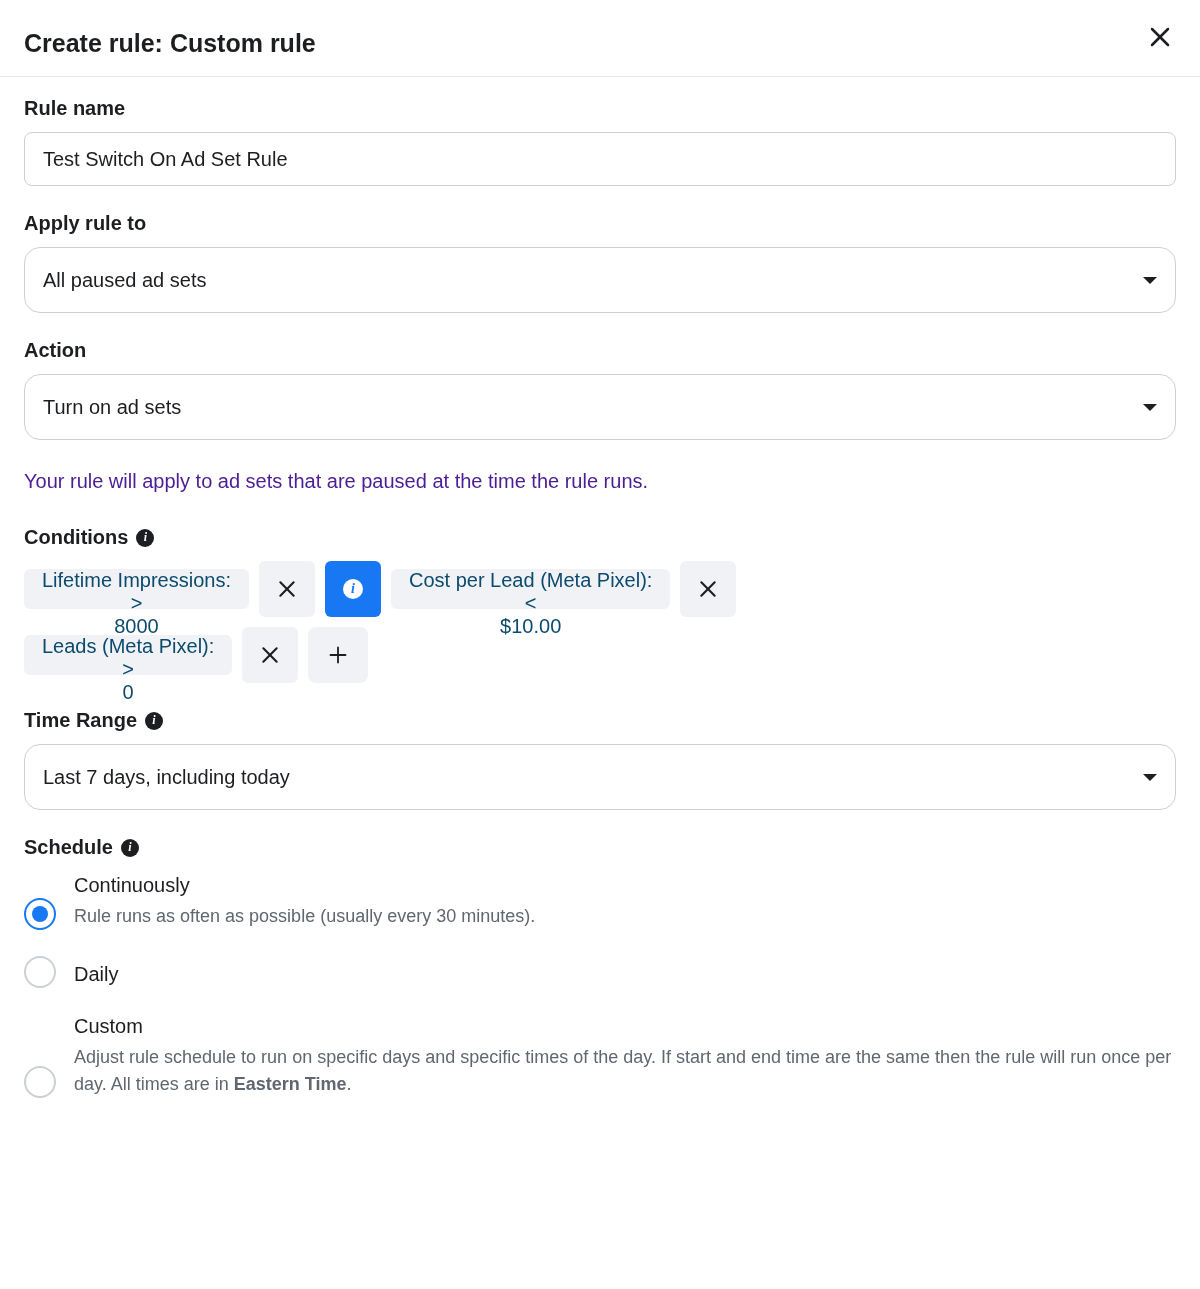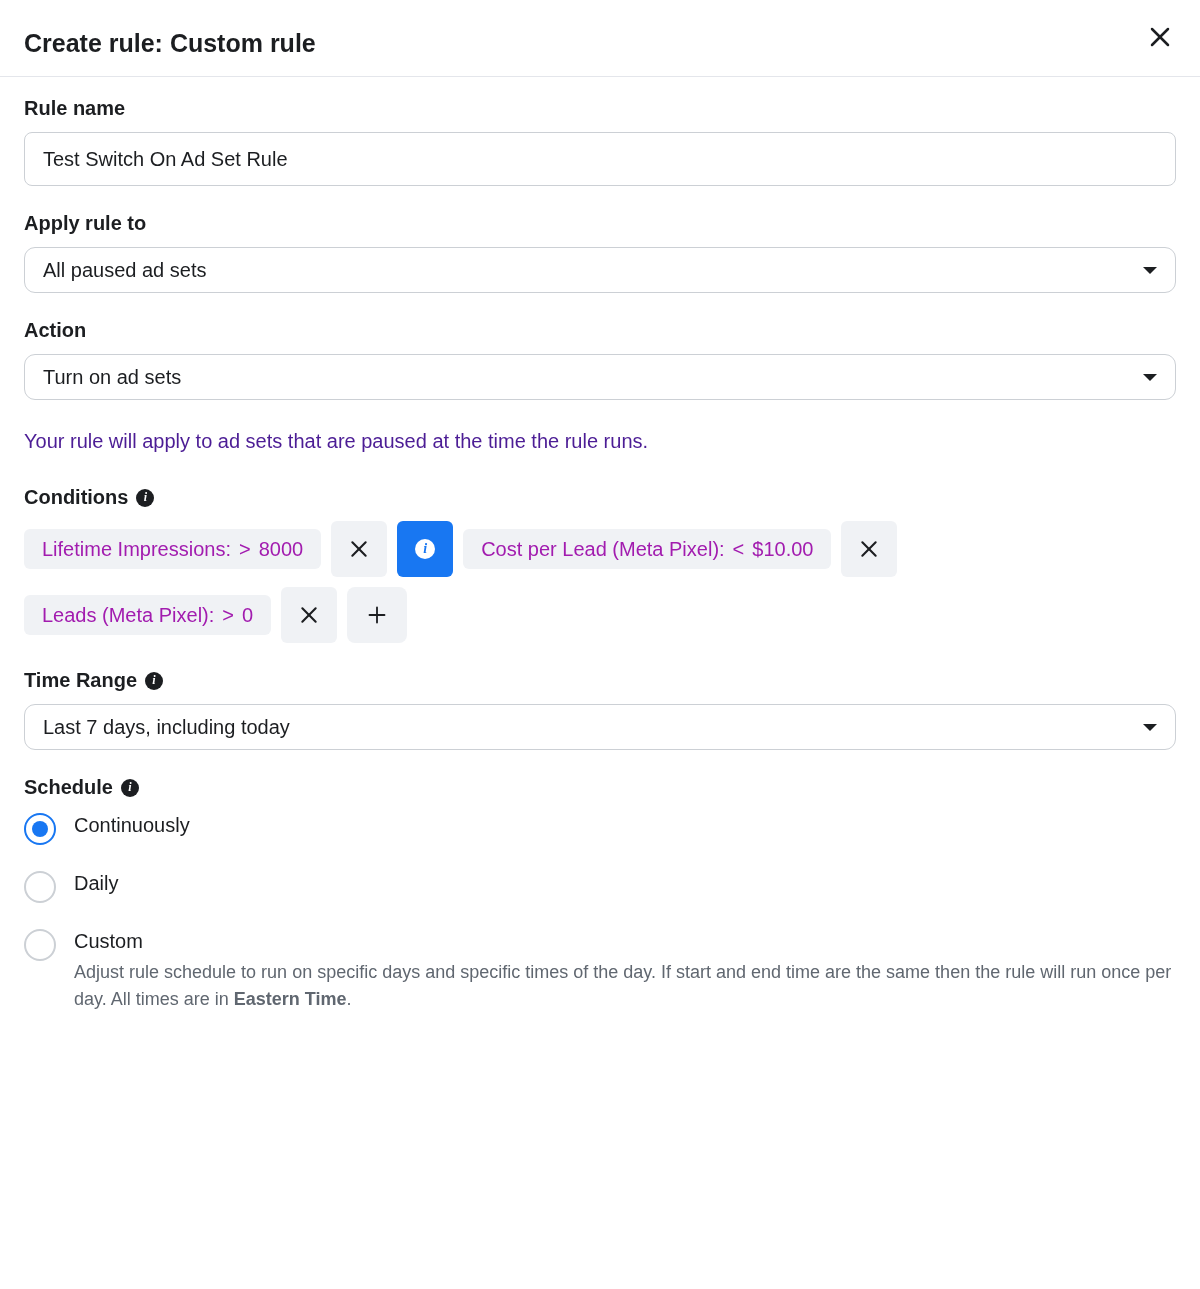--- a/index.html
+++ b/index.html
@@ -60,23 +60,23 @@
       border: 1px solid #ccd0d5;
       border-radius: 8px;
       padding: 0 18px;
       font-size: 20px;
       color: #1c1e21;
       background: #fff;
       outline: none;
     }
     .select-input {
       width: 100%;
-      height: 46px;
+      height: 66px;
       border: 1px solid #ccd0d5;
-      border-radius: 11px;
+      border-radius: 16px;
       padding: 0 18px;
       font-size: 20px;
       color: #1c1e21;
       background: #fff;
       display: flex;
       align-items: center;
       justify-content: space-between;
       cursor: pointer;
     }
     .caret-down {
@@ -113,21 +113,22 @@
       align-items: center;
     }
     .chip {
       background: #f0f2f5;
       border-radius: 6px;
       height: 40px;
       display: flex;
       align-items: center;
       padding: 0 18px;
       font-size: 20px;
-      color: #a21caf;
+      color: #0c4a6e;
+      flex-direction: column;
     }
     .chip-close {
       background: #f0f2f5;
       border-radius: 6px;
       height: 56px;
       width: 56px;
       display: flex;
       align-items: center;
       justify-content: center;
       font-size: 26px;
@@ -177,21 +178,21 @@
       display: flex;
       gap: 10px;
       align-items: center;
       flex-wrap: wrap;
     }
     .op-part {
       margin: 0 8px;
     }
     .radio-option {
       display: flex;
-      align-items: flex-start;
+      align-items: flex-end;
       gap: 18px;
       margin-bottom: 24px;
     }
     .radio-circle {
       width: 32px;
       height: 32px;
       border: 2px solid #ccd0d5;
       border-radius: 50%;
       display: flex;
       align-items: center;
@@ -336,20 +337,21 @@
       <span>Schedule</span>
       <span class="info-icon">i</span>
     </div>
 
     <div class="radio-option">
       <div class="radio-circle selected">
         <div class="radio-dot"></div>
       </div>
       <div class="radio-content">
         <div class="radio-title">Continuously</div>
+        <div class="radio-desc">Rule runs as often as possible (usually every 30 minutes).</div>
       </div>
     </div>
 
     <div class="radio-option">
       <div class="radio-circle"></div>
       <div class="radio-content">
         <div class="radio-title">Daily</div>
       </div>
     </div>
 

